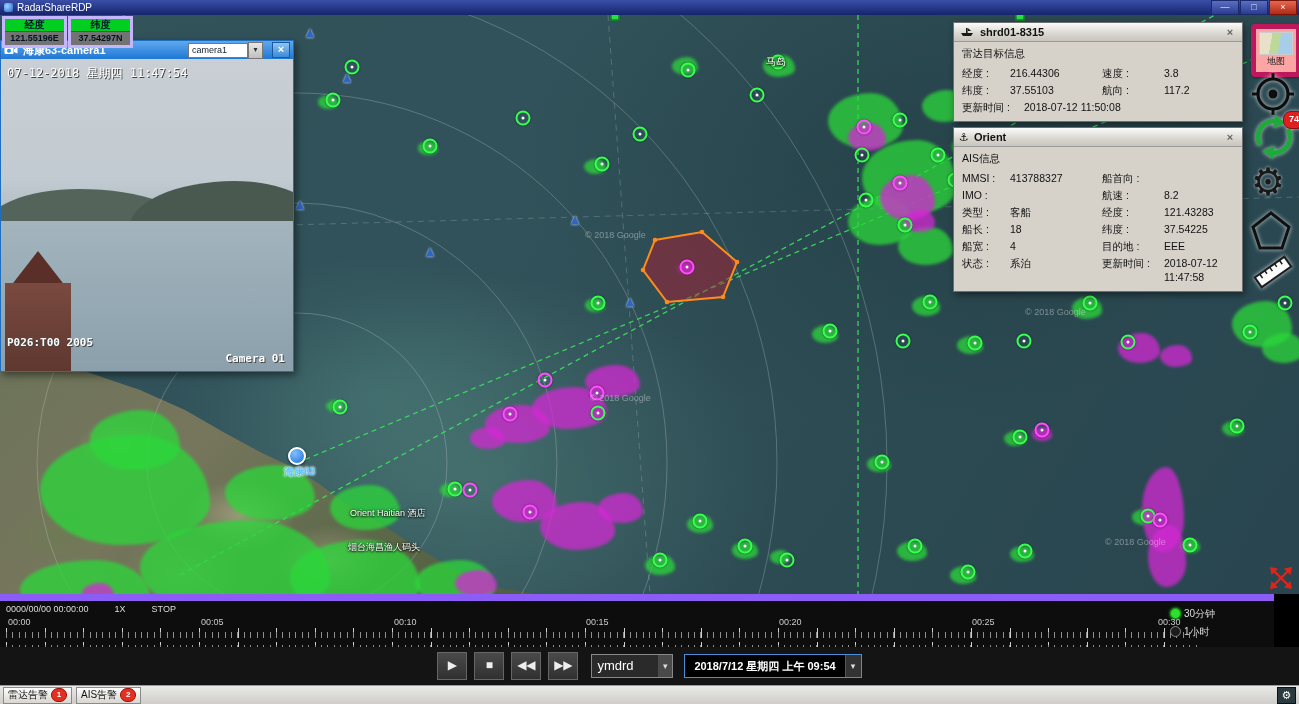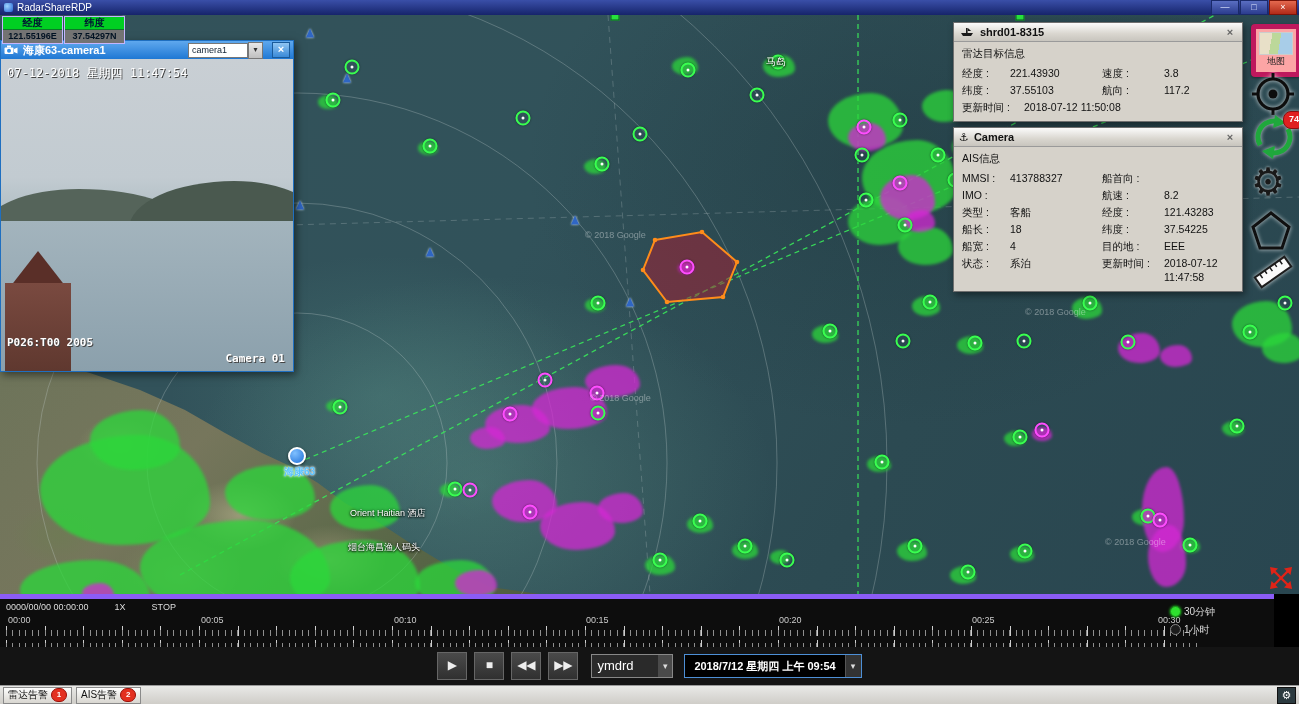--- a/index.html
+++ b/index.html
@@ -54,21 +54,21 @@
   .wm{position:absolute;z-index:6;color:rgba(255,255,255,.38);font-size:9px;white-space:nowrap;}
   .site-pin{position:absolute;z-index:7;width:14px;height:14px;border-radius:50%;
     background:radial-gradient(circle at 35% 30%,#7fc0ff,#1f6fd8);border:2px solid #fff;
     box-shadow:0 1px 3px rgba(0,0,0,.6);transform:translate(-50%,-50%);}
   .site-label{position:absolute;z-index:7;color:#58c2ff;font-weight:bold;font-size:10px;
     text-shadow:0 0 3px #fff,0 0 2px #fff;}
   .expand-ic{position:absolute;z-index:7;}
 
   
   .coords{position:absolute;left:2px;top:16px;z-index:30;display:flex;}
-  .coord{width:59px;border:1px solid #c4b5fd;margin-right:1px;}
+  .coord{width:59px;border:3px solid #c4b5fd;margin-right:1px;}
   .coord .cl{height:12px;background:#00cf22;color:#013;font-size:10px;font-weight:bold;
     text-align:center;line-height:12px;border-bottom:1px solid #0a7a26;}
   .coord .cv{height:13px;background:#737373;color:#012;font-size:9px;font-weight:bold;
     text-align:center;line-height:13px;}
 
   
   .cam-window{position:absolute;left:0;top:40px;width:292px;z-index:25;
     border:1px solid #1f6fc0;box-shadow:2px 3px 8px rgba(0,0,0,.5);}
   .cam-title{height:18px;background:linear-gradient(#5fa8ee,#1f78d4);display:flex;
     align-items:center;gap:5px;padding:0 3px;color:#fff;font-size:11px;font-weight:bold;}
@@ -131,21 +131,21 @@
   .badge-74{position:absolute;right:-8px;top:-3px;min-width:16px;height:16px;border-radius:8px;
     background:#e02020;border:1px solid #8a0f0f;color:#fff;font-size:9px;font-weight:bold;
     line-height:15px;text-align:center;padding:0 2px;}
   .tool-gear{top:142px;font-size:38px;line-height:40px;color:#191919;
     text-shadow:0 0 3px rgba(255,255,255,.85);}
   .tool-poly{top:190px;filter:drop-shadow(0 0 2px rgba(255,255,255,.8));}
   .tool-ruler{top:234px;filter:drop-shadow(0 0 2px rgba(255,255,255,.8));}
 
   
   .timeline{position:absolute;left:0;top:594px;width:1274px;height:53px;background:#0d0d0d;
-    color:#ccc;z-index:30;border-top:5px solid #8b5cf6;}
+    color:#ccc;z-index:30;border-top:7px solid #8b5cf6;}
   .tl-status{position:absolute;left:6px;top:3px;font-size:9px;display:flex;gap:26px;color:#ddd;}
   .tl-labels{position:absolute;left:0;top:16px;height:10px;width:1200px;font-size:9px;color:#ccc;padding-left:36px;}
   .tl-labels span{position:absolute;top:0;}
   .ruler{position:absolute;left:6px;width:1192px;}
   .ruler .major{position:absolute;left:0;right:0;top:0;height:10px;
     background:repeating-linear-gradient(90deg,#cfcfcf 0 1px,transparent 1px 38.6px);}
   .ruler .minor{position:absolute;left:0;right:0;top:4px;height:6px;
     background:repeating-linear-gradient(90deg,#8f8f8f 0 1px,transparent 1px 6.43px);}
   .ruler1{top:27px;height:10px;}
   .ruler2{top:41px;height:9px;}
@@ -419,41 +419,41 @@
         <rect x="7" y="2" width="1.6" height="5" fill="#1a1a1a"></rect>
         <path d="M8.8 2 L12.2 5 L8.8 5 Z" fill="#1a1a1a"></path>
       </svg>
       <span>shrd01-8315</span>
       <span class="ip-close">×</span>
     </div>
     <div class="ip-body">
       <div class="ip-section">雷达目标信息</div>
       <div class="ip-row">
         <span class="l1">经度 :</span>
-        <span class="v1">221.43930</span>
+        <span class="v1">216.44306</span>
         <span class="l2">速度 :</span>
         <span class="v2">3.8</span>
       </div>
       <div class="ip-row">
         <span class="l1">纬度 :</span>
         <span class="v1">37.55103</span>
         <span class="l2">航向 :</span>
         <span class="v2">117.2</span>
       </div>
       <div class="ip-row">
         <span class="lw">更新时间 :</span>
         <span class="vw">2018-07-12 11:50:08</span>
       </div>
     </div>
   </div>
 
   <div class="info-panel panel-ais">
     <div class="ip-head">
       <span style="font-size:11px;">⚓</span>
-      <span>Camera</span>
+      <span>Orient</span>
       <span class="ip-close">×</span>
     </div>
     <div class="ip-body">
       <div class="ip-section">AIS信息</div>
       <div class="ip-row">
         <span class="l1">MMSI :</span>
         <span class="v1">413788327</span>
         <span class="l2">船首向 :</span>
         <span class="v2"></span>
       </div>

